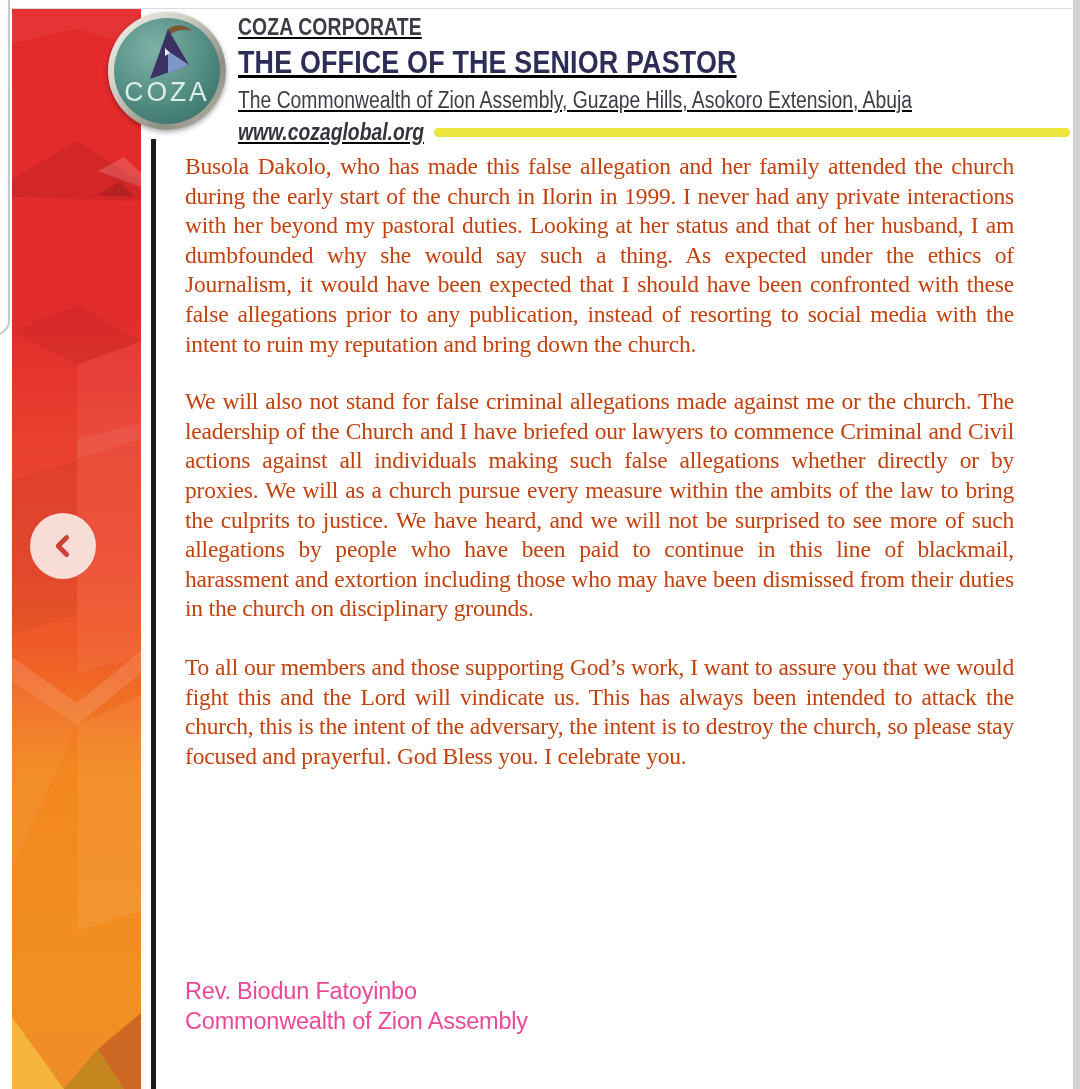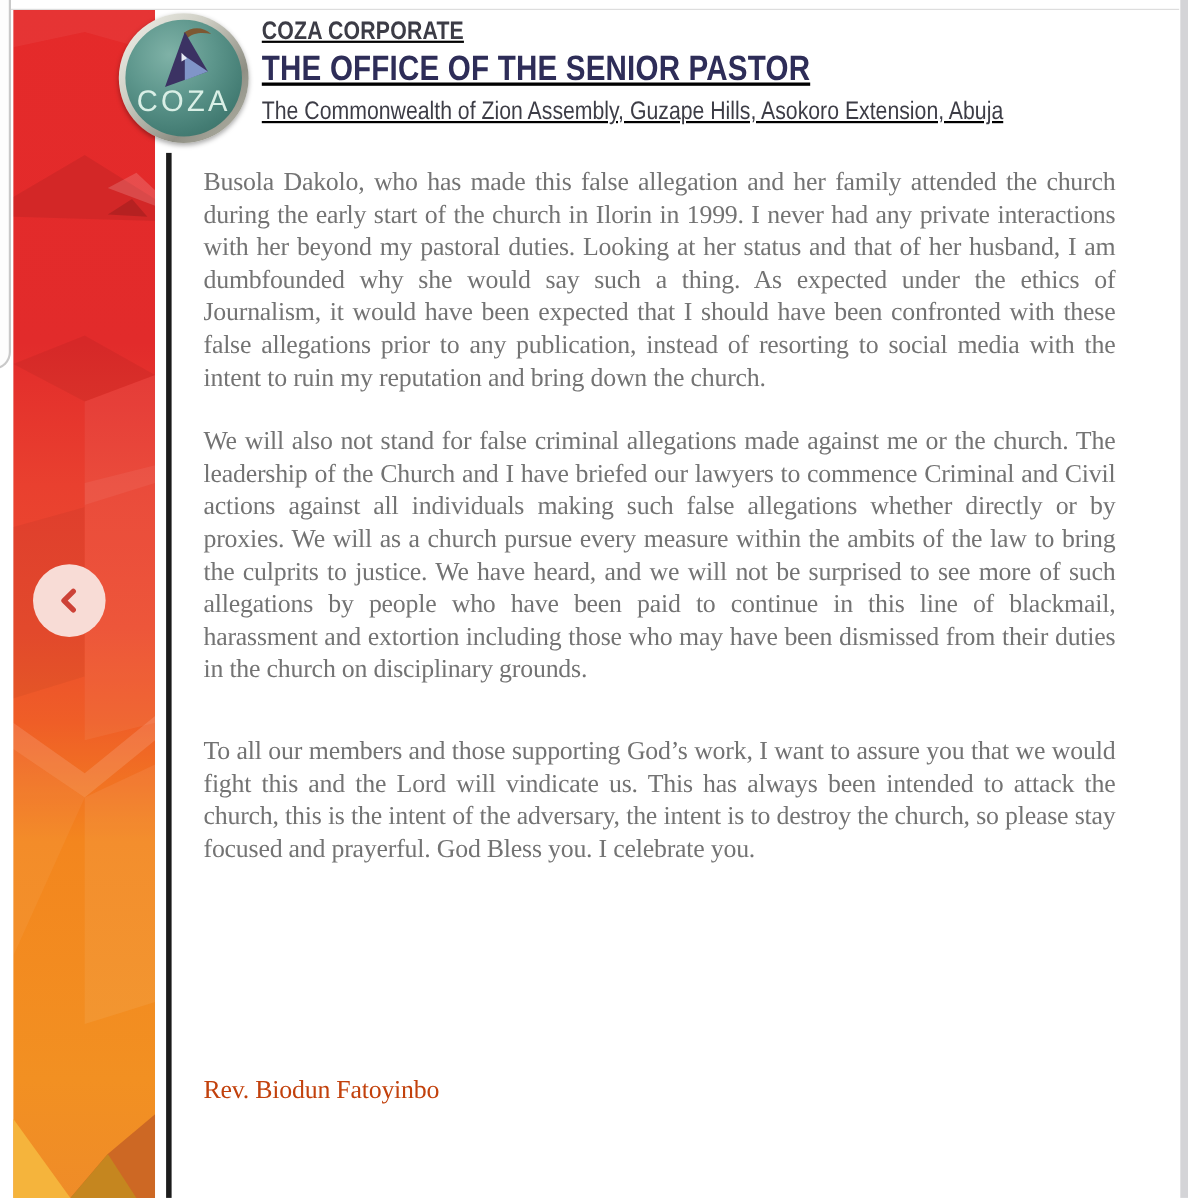--- a/index.html
+++ b/index.html
@@ -67,29 +67,29 @@
   .lh-title{font-size:32px;font-weight:800;color:#2e2d58;margin-top:3px;letter-spacing:.2px;}
   .lh-address{font-size:23px;font-weight:400;color:#3d3d46;margin-top:6px;}
   .lh-webrow{display:flex;align-items:center;margin-top:5px;}
   .lh-website{font-size:23px;font-style:italic;font-weight:700;color:#34343e;
     transform:scaleX(.84);transform-origin:0 50%;white-space:nowrap;}
   .lh-yellow-line{height:9px;border-radius:5px;flex:none;width:636px;margin-left:-26px;}
   
   .letter-body{
     position:absolute;left:185px;top:152px;width:829px;z-index:4;
     font-family:"Liberation Serif", serif;
-    font-size:23.5px;line-height:29.6px;color:#737373;
+    font-size:23.5px;line-height:29.6px;color:#c2410c;
     text-align:justify;letter-spacing:-0.2px;
   }
   .letter-body p{margin:0 0 28px 0;}
-  .letter-body p.para-3{margin-top:45px;}
+  .letter-body p.para-3{margin-top:29px;}
   .signature{
     position:absolute;left:185px;top:976px;z-index:4;
-    font-family:Liberation Serif, serif;
-    font-size:23.5px;line-height:30px;color:#c2410c;letter-spacing:-0.2px;
+    font-family:Liberation Sans, sans-serif;
+    font-size:23.5px;line-height:30px;color:#ec4899;letter-spacing:-0.2px;
   }
 </style>
 </head>
 <body>
 
 <div class="neighbor-card-edge"></div>
 
 <div class="letter-card"></div>
 <div class="card-top-hairline"></div>
 
@@ -136,30 +136,35 @@
       </svg>
     </div>
     <div class="coza-badge-text">COZA</div>
   </div>
 </div>
 
 <div class="letterhead">
   <div class="lh-line lh-org">COZA CORPORATE</div>
   <div class="lh-line lh-title">THE OFFICE OF THE SENIOR PASTOR</div>
   <div class="lh-line lh-address">The Commonwealth of Zion Assembly, Guzape Hills, Asokoro Extension, Abuja</div>
+  <div class="lh-webrow">
+    <span class="lh-website">www.cozaglobal.org</span>
+    <span class="lh-yellow-line" style="background:#ece63e"></span>
+  </div>
 </div>
 
 <div class="letter-body">
   <p class="para-1">Busola Dakolo, who has made this false allegation and her family attended the church during the early start of the church in Ilorin in 1999. I never had any private interactions with her beyond my pastoral duties. Looking at her status and that of her husband, I am dumbfounded why she would say such a thing. As expected under the ethics of Journalism, it would have been expected that I should have been confronted with these false allegations prior to any publication, instead of resorting to social media with the intent to ruin my reputation and bring down the church.</p>
   <p class="para-2">We will also not stand for false criminal allegations made against me or the church. The leadership of the Church and I have briefed our lawyers to commence Criminal and Civil actions against all individuals making such false allegations whether directly or by proxies. We will as a church pursue every measure within the ambits of the law to bring the culprits to justice. We have heard, and we will not be surprised to see more of such allegations by people who have been paid to continue in this line of blackmail, harassment and extortion including those who may have been dismissed from their duties in the church on disciplinary grounds.</p>
   <p class="para-3">To all our members and those supporting God’s work, I want to assure you that we would fight this and the Lord will vindicate us. This has always been intended to attack the church, this is the intent of the adversary, the intent is to destroy the church, so please stay focused and prayerful. God Bless you. I celebrate you.</p>
 </div>
 
 <div class="signature">
   <div>Rev. Biodun Fatoyinbo</div>
+  <div>Commonwealth of Zion Assembly</div>
 </div>
 
 <button class="prev-button" aria-label="Previous">
   <svg width="40" height="40" viewBox="0 0 66 66">
     <polyline points="39,19 25,33 39,47" fill="none" stroke="#cd4237" stroke-width="8" stroke-linecap="round" stroke-linejoin="round"></polyline>
   </svg>
 </button>
 
 <div class="right-gutter"></div>
 

